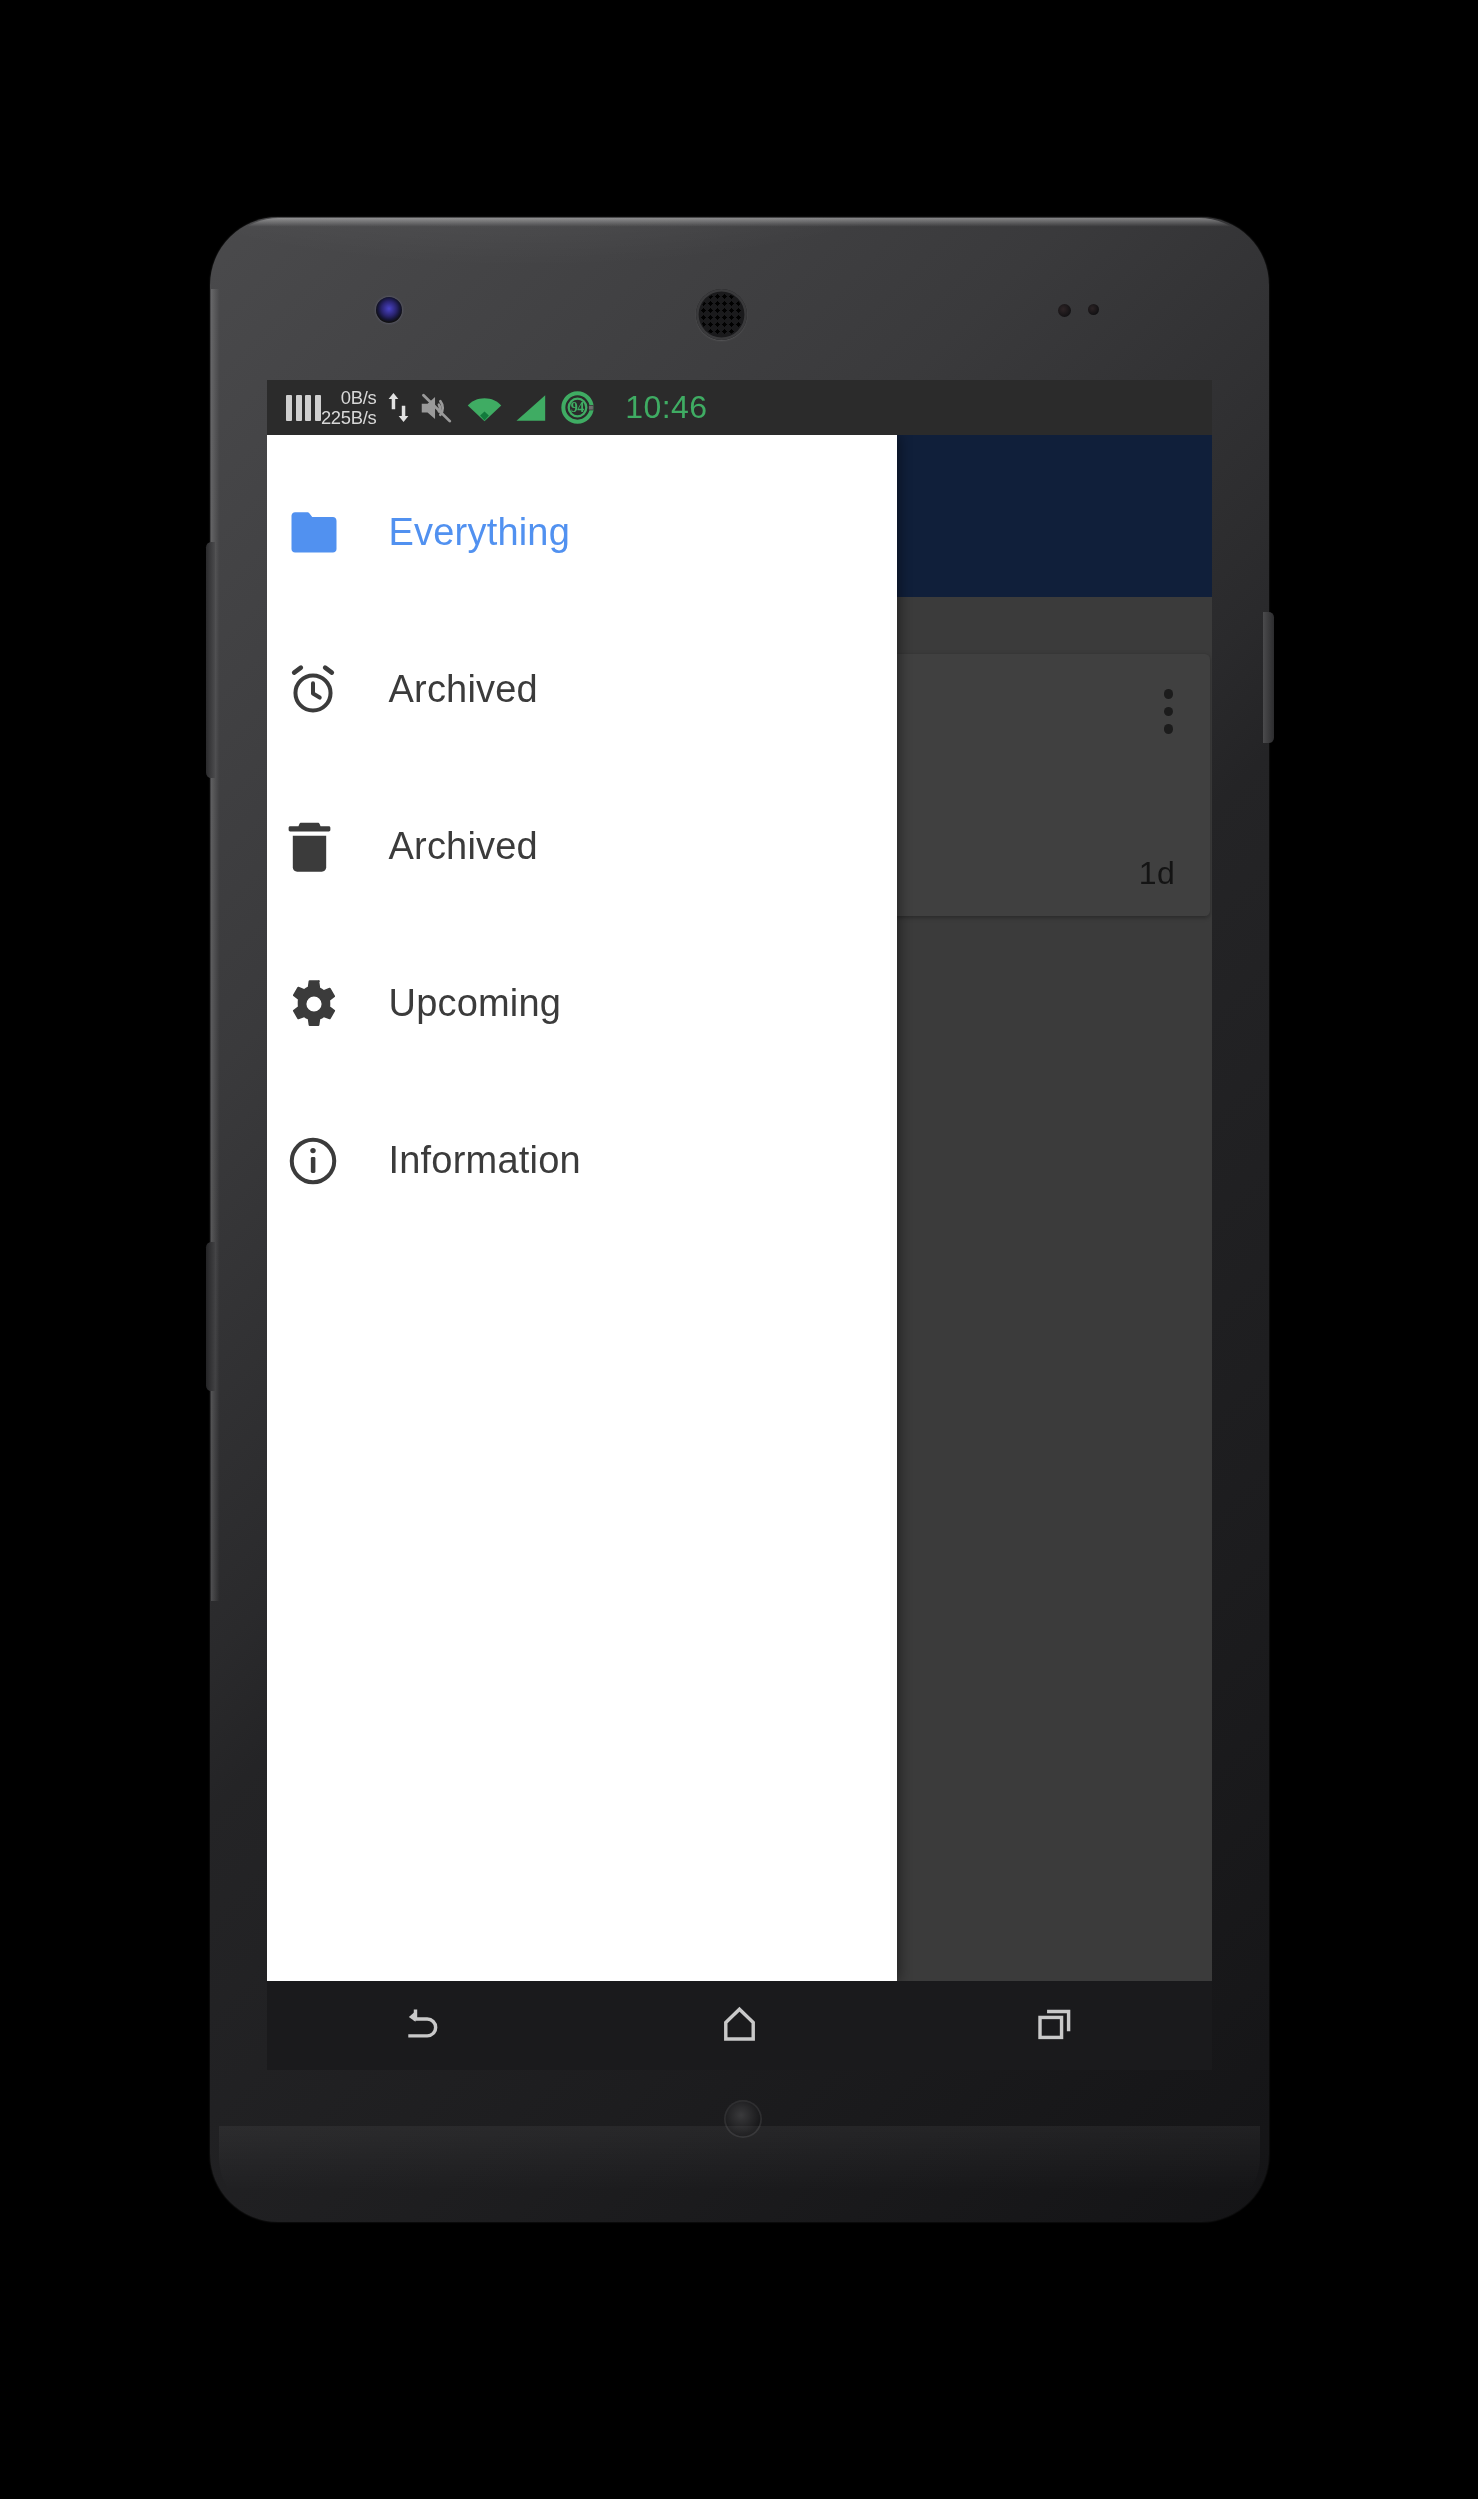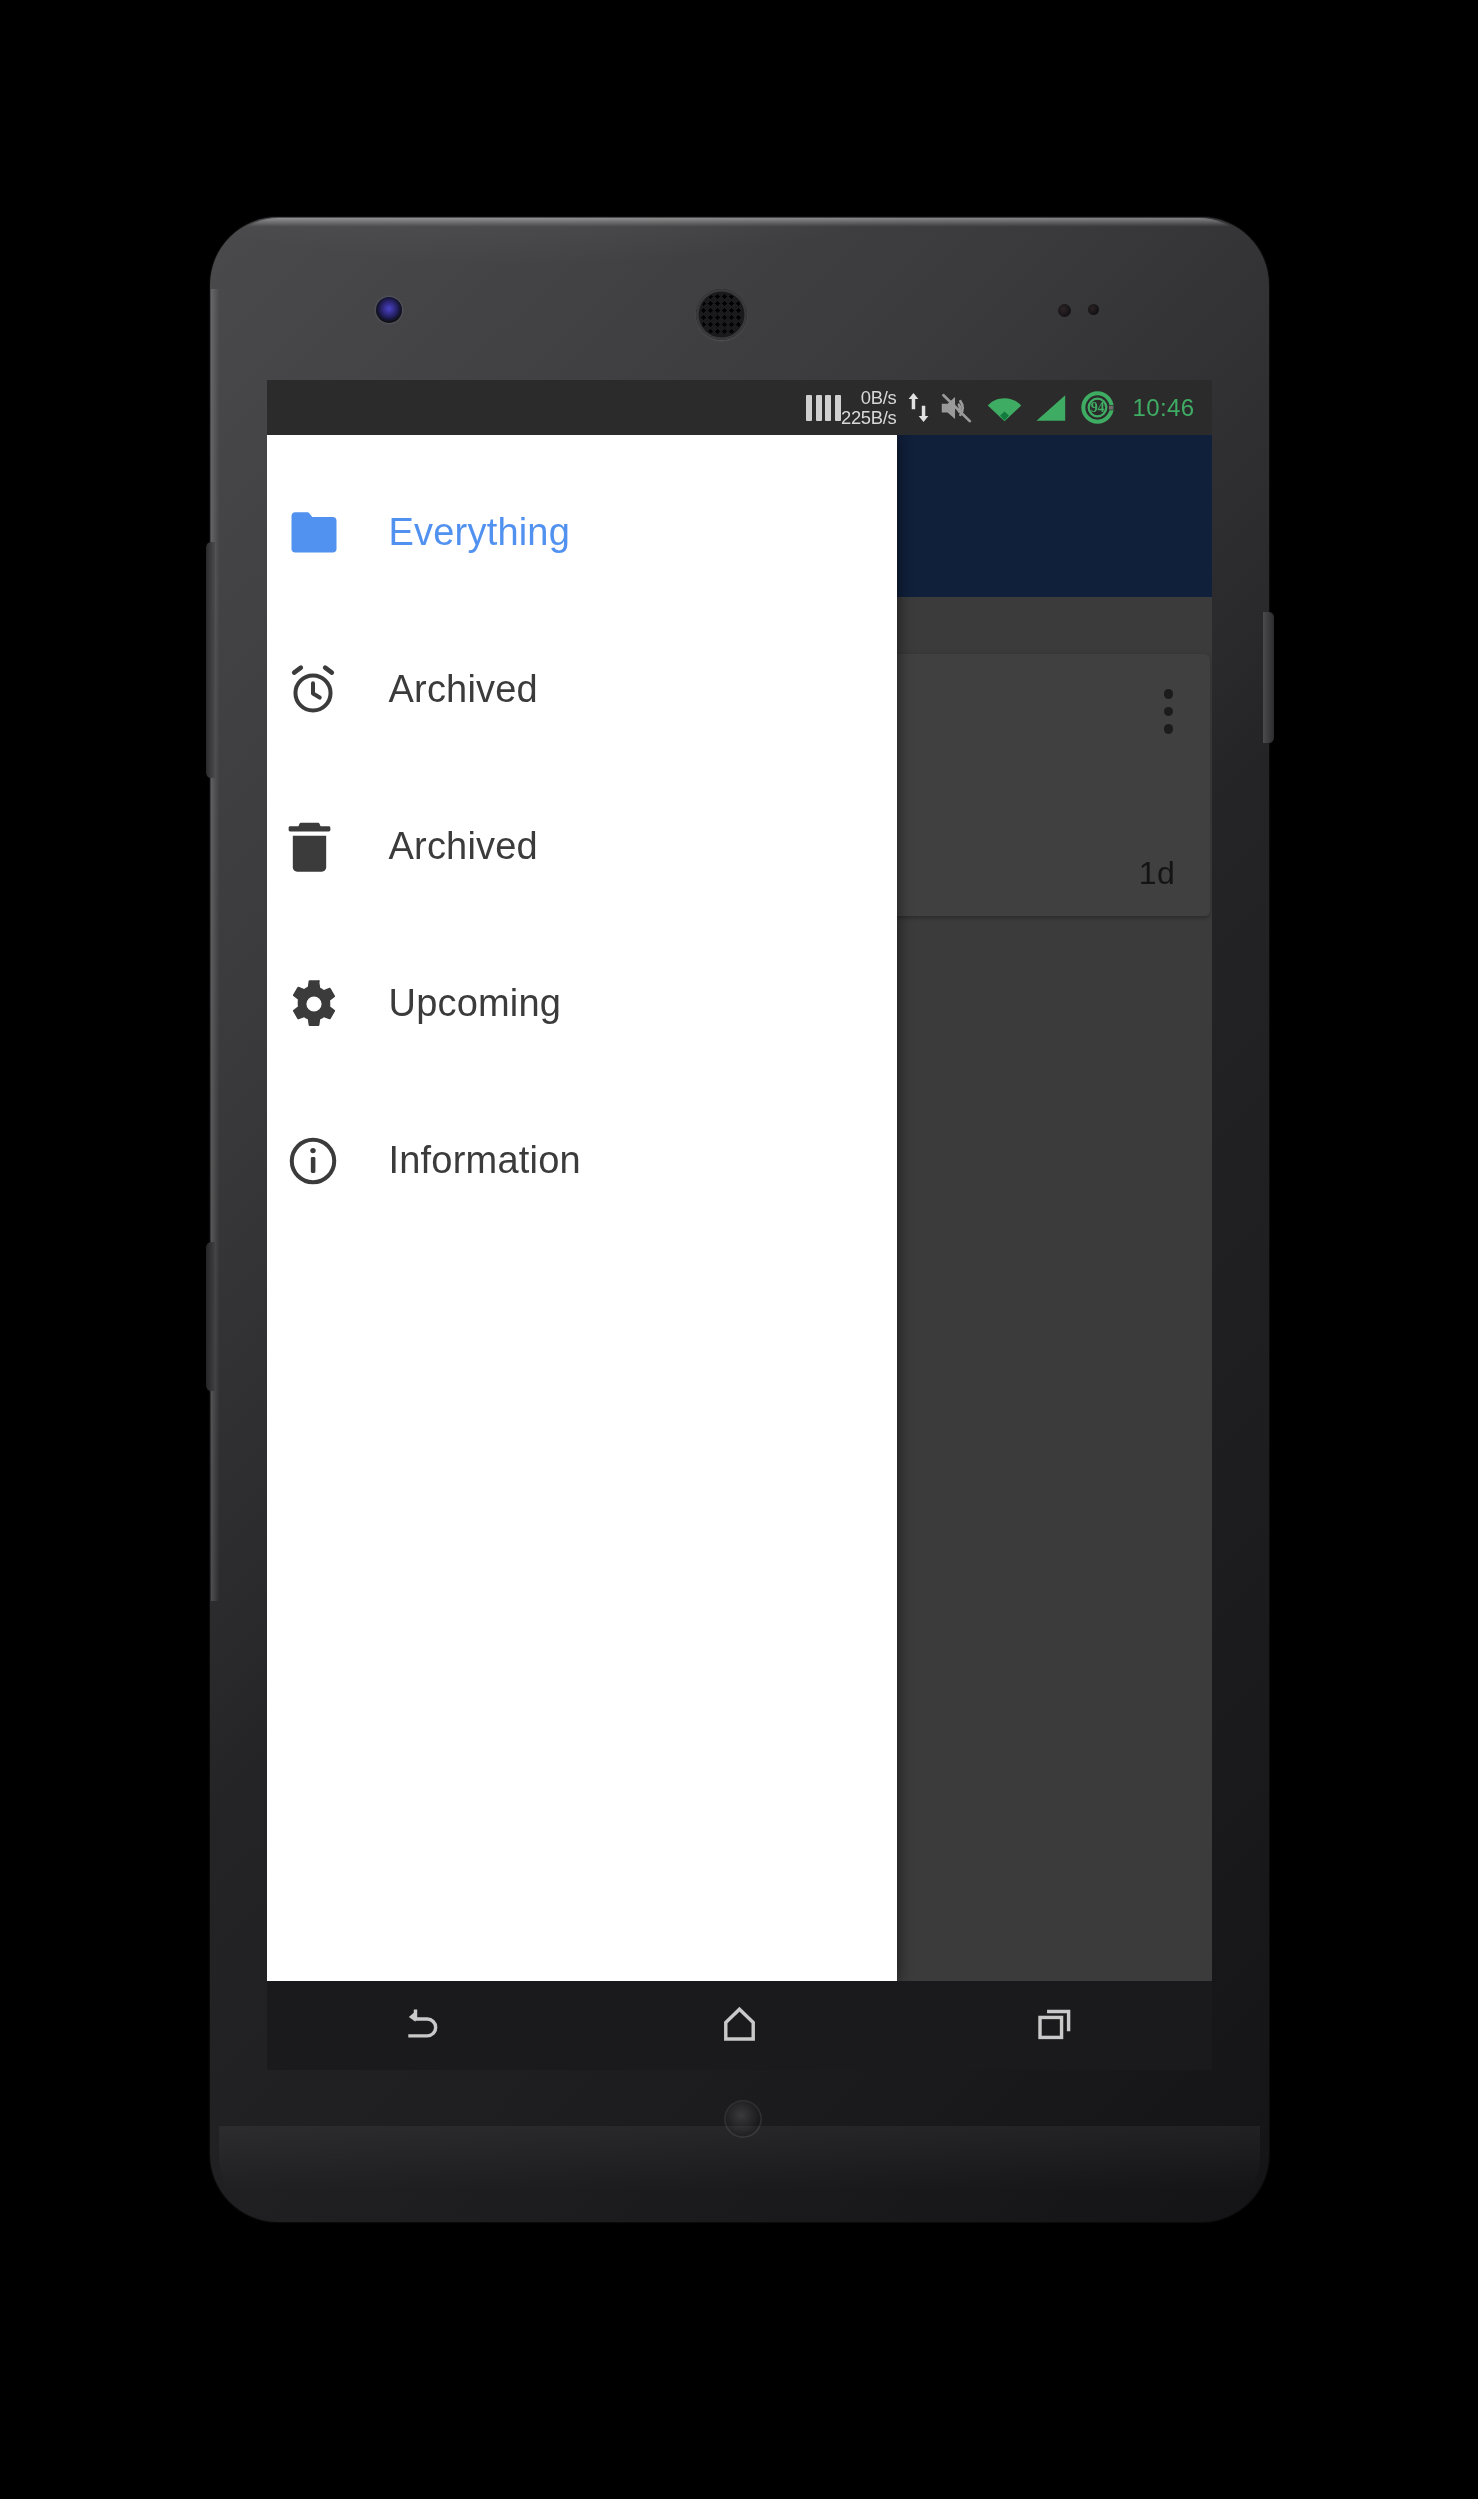--- a/index.html
+++ b/index.html
@@ -96,42 +96,42 @@
   .screen{
     position:absolute; left:267px; top:380px;
     width:945px; height:1601px;
     background:#ffffff; overflow:hidden;
   }
 
   
   .statusbar{
     position:absolute; left:0; top:0; width:945px; height:55px;
     background:#2b2b2b;
-    display:flex; align-items:center; justify-content:flex-end;
+    display:flex; align-items:center; justify-content:flex-start;
     padding: 0 17.5px 0 19px;
   }
   .sb-left{ display:flex; align-items:center; gap:8.7px; }
   .bars-icon{ display:flex; gap:3.5px; align-items:flex-end; height:26px; }
   .bars-icon i{ display:block; width:6.1px; height:26px; background:#cfcfcf; border-radius:0.9px; }
 
   .sb-right{ display:flex; align-items:center; gap:10.5px; }
   .net-speed{
     display:flex; flex-direction:column; align-items:flex-end;
     color:#d8d8d8; font-size:18.4px; line-height:20px; letter-spacing:-0.3px;
   }
   .updown{ position:relative; width:23px; height:33px; color:#e2e2e2; }
   .mute-icon{ width:35px; height:30px; }
   .wifi-icon{ width:37px; height:30px; }
   .signal-icon{ width:35px; height:30px; }
   .batt-icon{ position:relative; width:37px; height:37px; }
   .batt-text{
     position:absolute; inset:0; display:flex; align-items:center; justify-content:center;
     color:#3fac63; font-size:14px; font-weight:700; letter-spacing:-0.4px;font-family:Liberation Serif, serif;
   }
-  .clock{ color:#3fac63; font-size:24px; letter-spacing:0.4px; margin-left:6px; }
+  .clock{ color:#3fac63; font-size:32px; letter-spacing:0.4px; margin-left:19px; }
 
   
   .app-content{ position:absolute; left:0; top:55px; width:945px; height:1546px; background:#636363; }
   .appbar{
     position:absolute; left:0; top:0; width:945px; height:162px;
     background:#1b3561;
   }
   .card{
     position:absolute; left:105px; top:219px; width:838px; height:262px;
     background:#6b6b6b; border-radius:5.2px;

